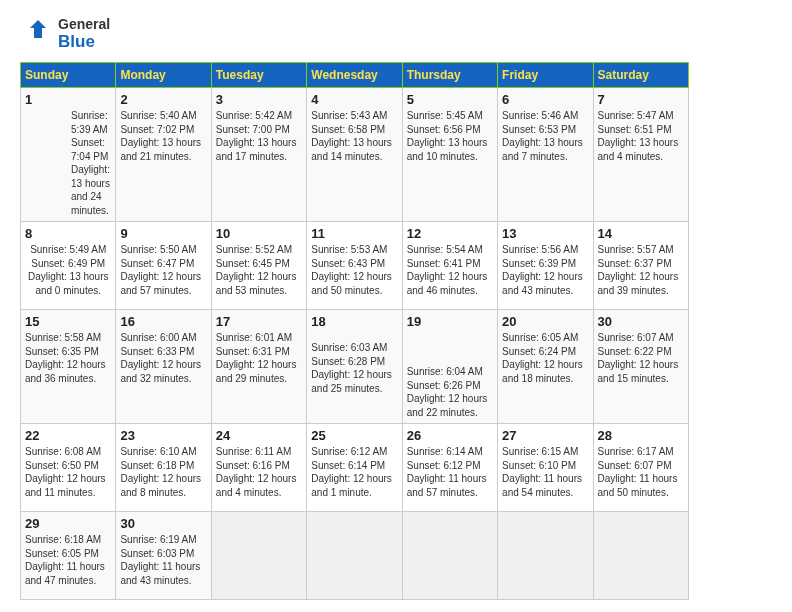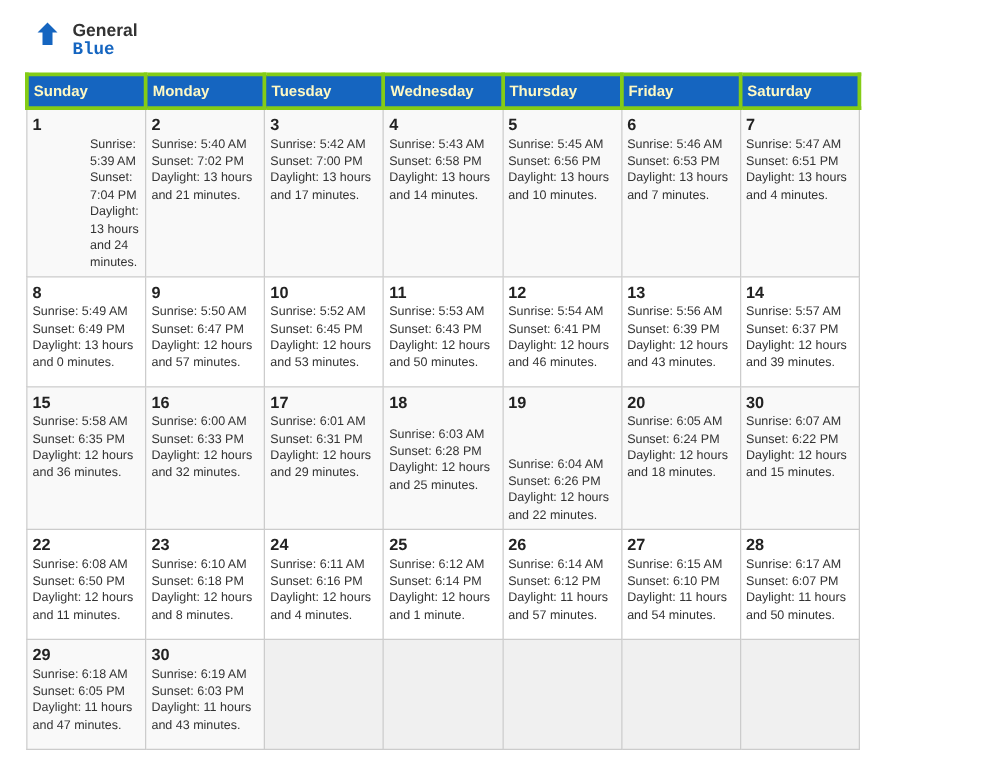--- a/index.html
+++ b/index.html
@@ -38,26 +38,26 @@
       font-size: 14px;
       color: #555;
     }
     table {
       width: 100%;
       border-collapse: collapse;
       table-layout: fixed;
     }
     thead th {
       background-color: #1565c0;
-      color: #fef9c3;
+      color: #fde047;
       padding: 5px 4px;
       font-size: 12px;
       font-weight: bold;
       text-align: left;
-      border: 3px solid #84cc16;
+      border: 1px solid #84cc16;
     }
     tbody td {
       vertical-align: top;
       padding: 4px 4px;
       font-size: 10px;
       color: #333;
       border: 1px solid #ccc;
       height: 88px;
       background: #fff;
     }
@@ -88,21 +88,21 @@
 
 <div class="container">
   <div class="header">
     <div class="logo">
     <div style="display:flex;align-items:center;gap:6px;">
       <svg width="32" height="32" viewBox="0 0 32 32" xmlns="http://www.w3.org/2000/svg">
         <polygon points="18,2 26,10 22,10 22,20 14,20 14,10 10,10" fill="#1565c0"></polygon>
       </svg>
       <div>
         <div style="font-size:14px;font-weight:bold;color:#333;">General</div>
-        <div style="font-size:14px;font-weight:bold;color:#1565c0;font-family:Liberation Mono, monospace;">Blue</div>
+        <div style="font-size:17px;font-weight:bold;color:#1565c0;">Blue</div>
       </div>
     </div>
   </div>
     <div class="title-block">
       <div class="month-title"></div>
       <div class="subtitle"></div>
     </div>
   </div>
 
   <table>
@@ -165,21 +165,21 @@
             <span class="day-num">7</span>
             <div class="day-info" style="white-space: pre-line;">Sunrise: 5:47 AM
 Sunset: 6:51 PM
 Daylight: 13 hours
 and 4 minutes.</div>
           </td>
         </tr>
         <tr>
           <td>
             <span class="day-num">8</span>
-            <div class="day-info" style="white-space: pre-line;">Sunrise: 5:49 AM
+            <div class="day-info" style="white-space: pre-line; text-align: center;">Sunrise: 5:49 AM
 Sunset: 6:49 PM
 Daylight: 13 hours
 and 0 minutes.</div>
           </td>
           <td>
             <span class="day-num">9</span>
             <div class="day-info" style="white-space: pre-line;">Sunrise: 5:50 AM
 Sunset: 6:47 PM
 Daylight: 12 hours
 and 57 minutes.</div>

